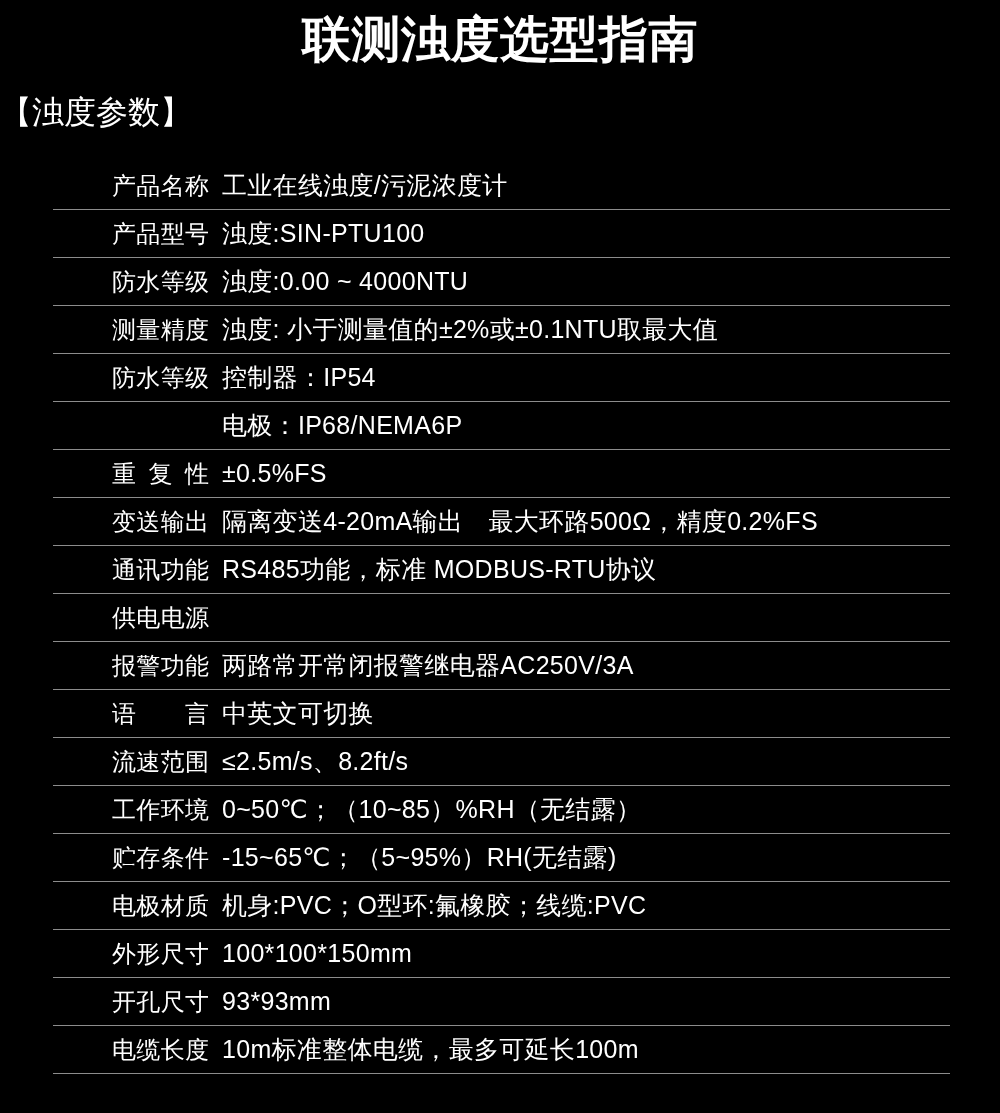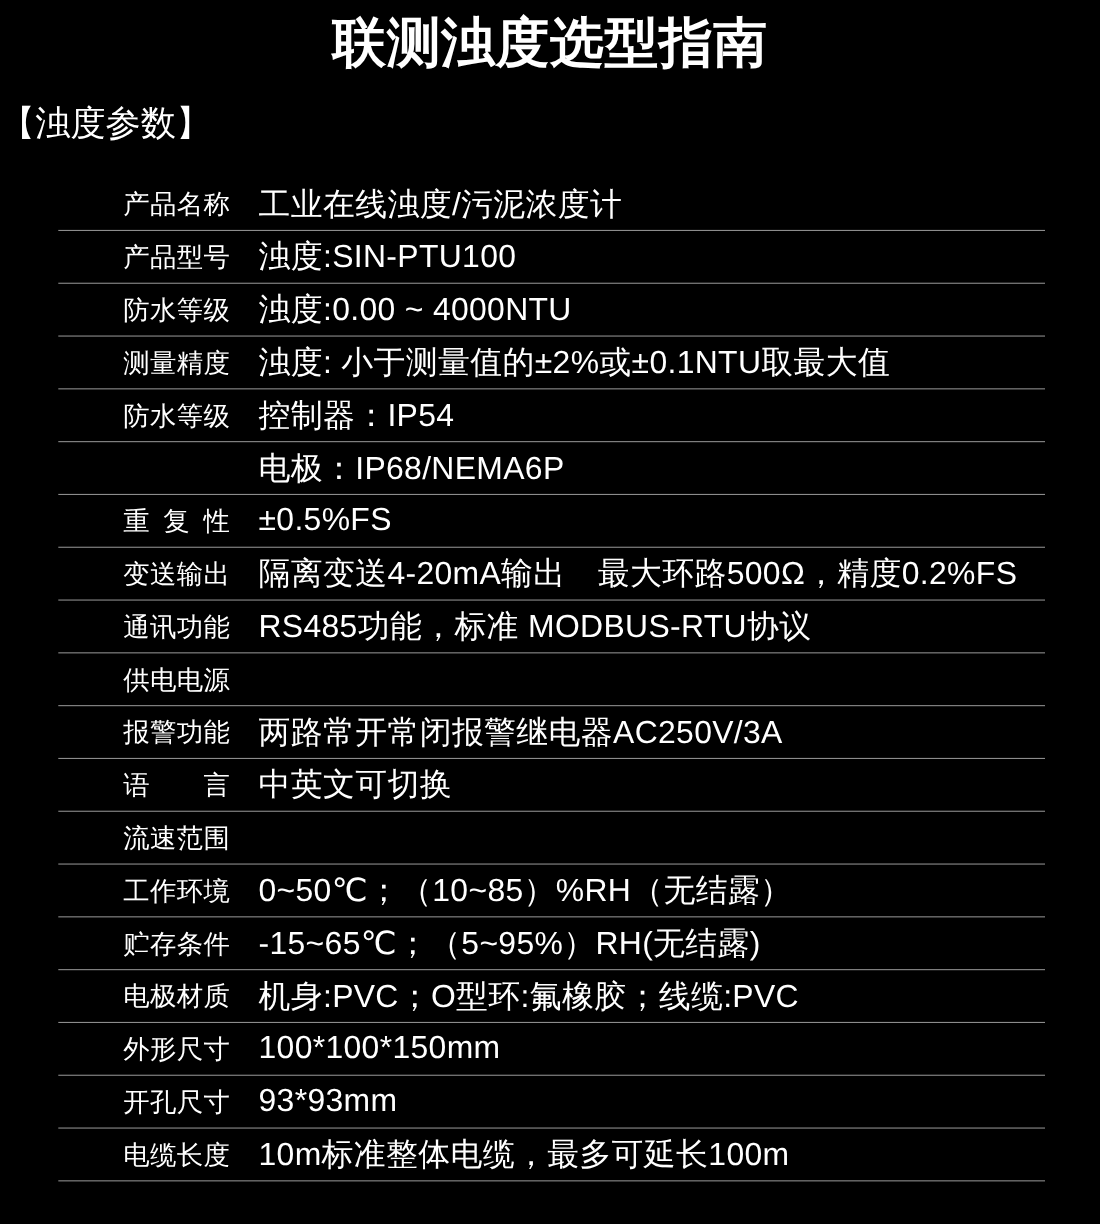--- a/index.html
+++ b/index.html
@@ -54,22 +54,22 @@
     flex: 0 0 97px;
     font-size: 24px;
     font-weight: 500;
     text-align: justify;
     text-align-last: justify;
     white-space: nowrap;
     color: var(--text, #fff);
     margin-left: 34px;
   }
   .row .value {
-    margin-left: 26px;
-    font-size: 29px;
+    margin-left: 13px;
+    font-size: 25px;
     font-weight: 400;
     white-space: pre;
     letter-spacing: 0.3px;
     color: var(--text, #fff);
   }
 </style>
 </head>
 <body>
 
 <div class="page">
@@ -118,20 +118,21 @@
       <div class="row">
         <div class="label">报警功能</div>
         <div class="value">两路常开常闭报警继电器AC250V/3A</div>
       </div>
       <div class="row">
         <div class="label">语言</div>
         <div class="value">中英文可切换</div>
       </div>
       <div class="row">
         <div class="label">流速范围</div>
+        <div class="value">≤2.5m/s、8.2ft/s</div>
       </div>
       <div class="row">
         <div class="label">工作环境</div>
         <div class="value">0~50℃；（10~85）%RH（无结露）</div>
       </div>
       <div class="row">
         <div class="label">贮存条件</div>
         <div class="value">-15~65℃；（5~95%）RH(无结露)</div>
       </div>
       <div class="row">

